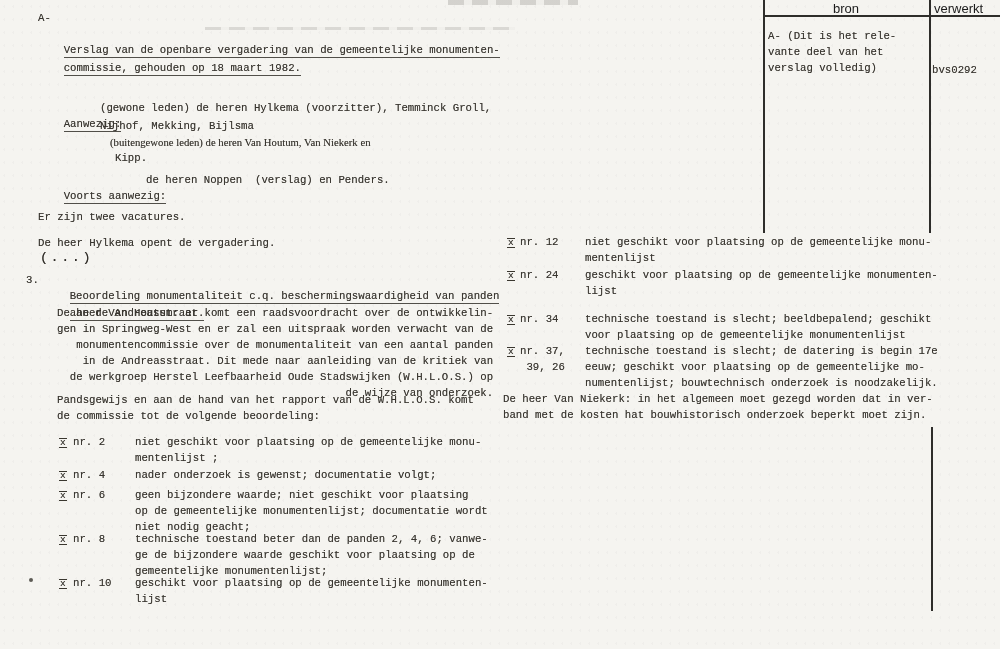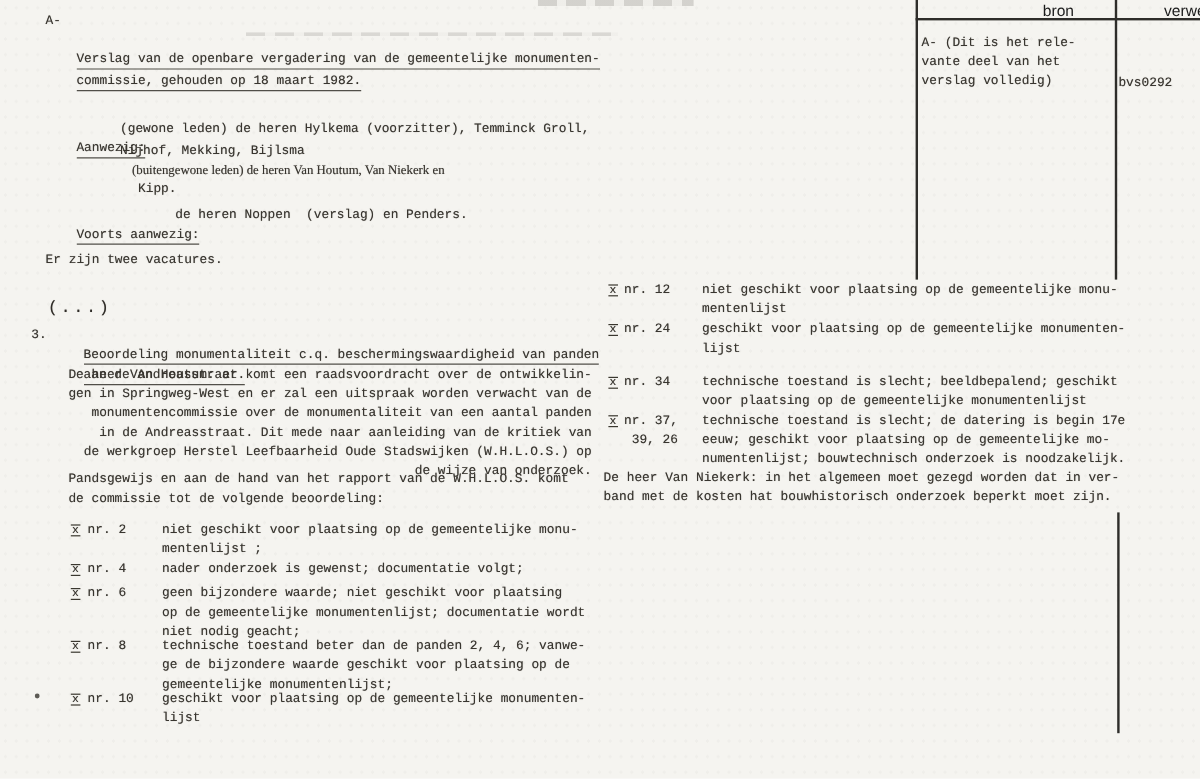--- a/index.html
+++ b/index.html
@@ -13,21 +13,20 @@
   .t{
     position:absolute; white-space:pre;
     font:10.7px/16px "Liberation Mono","DejaVu Sans Mono",monospace;
     color:#38352f; text-shadow:0 0 0.6px rgba(56,53,47,0.55);
   }
   .ul{border-bottom:1px solid rgba(52,49,44,0.85); padding-bottom:1px;}
   .sans{
     position:absolute;
     font:13px/15px "Liberation Sans","DejaVu Sans",sans-serif;
     color:#1b1b1b;
-    padding-left:36px;
   }
   .vl{position:absolute; width:2px; background:#2e2d2a;}
   .hl{position:absolute; height:2px; background:#2e2d2a;}
   .row{position:absolute; left:0; top:0; width:1000px; height:0;}
   .row > span{position:absolute; top:0;}
   .mk{
     display:inline-block; line-height:0.85; padding:0 1px;
     border-top:1px solid #3a372f; border-bottom:1px solid #3a372f;
     font-size:9.5px;
   }
@@ -74,20 +73,21 @@
   <div class="t" style="left:100px; top:118px;">Nijhof, Mekking, Bijlsma</div>
   <div class="t" style="left:110px; top:134px;font-family:Liberation Serif, serif;">(buitengewone leden) de heren Van Houtum, Van Niekerk en</div>
   <div class="t" style="left:115px; top:150px;">Kipp.</div>
 
   <div class="t" style="left:38px; top:172px;">
     <span class="ul">Voorts aanwezig:</span>
   </div>
   <div class="t" style="left:146px; top:172px;">de heren Noppen  (verslag) en Penders.</div>
 
   <div class="t" style="left:38px; top:209px;">Er zijn twee vacatures.</div>
+  <div class="t" style="left:38px; top:235px;">De heer Hylkema opent de vergadering.</div>
   <div class="t ellipsis" style="left:40px; top:250px;">(...)</div>
 
   <div class="t" style="left:26px; top:272px;">3.</div>
   <div class="t" style="left:44px; top:272px;">
     <span class="ul">Beoordeling monumentaliteit c.q. beschermingswaardigheid van panden</span>
   </div>
   <div class="t" style="left:44px; top:289px;">
     <span class="ul">aan de Andreasstraat.</span>
   </div>
   <div class="t" style="left:57px; top:305px;text-align:right;">De heer Van Houtum: er komt een raadsvoordracht over de ontwikkelin-

